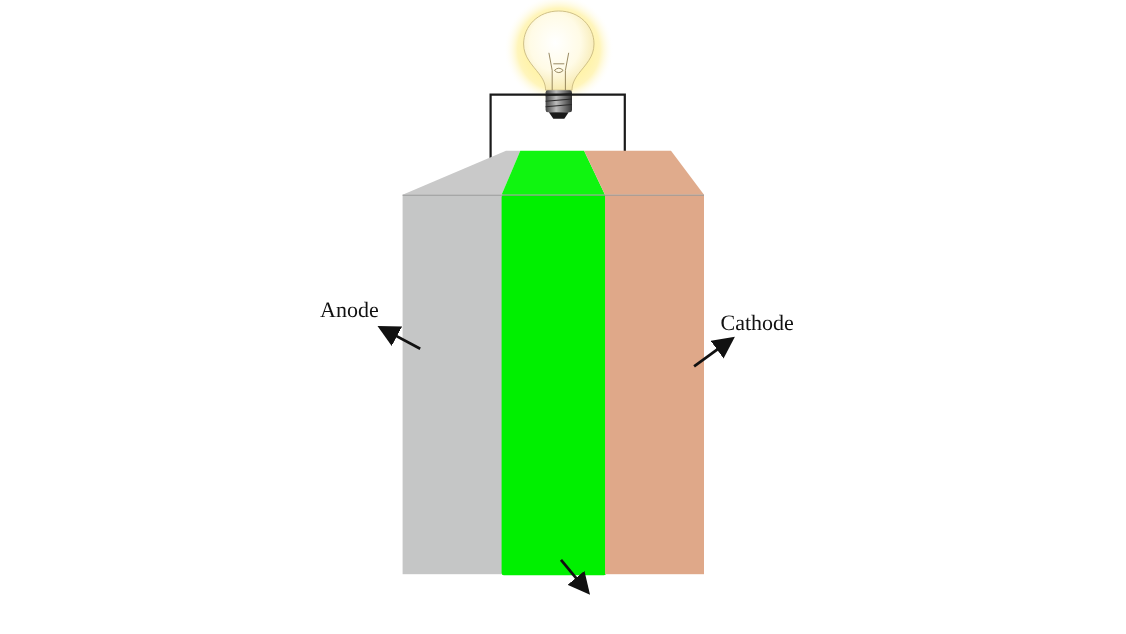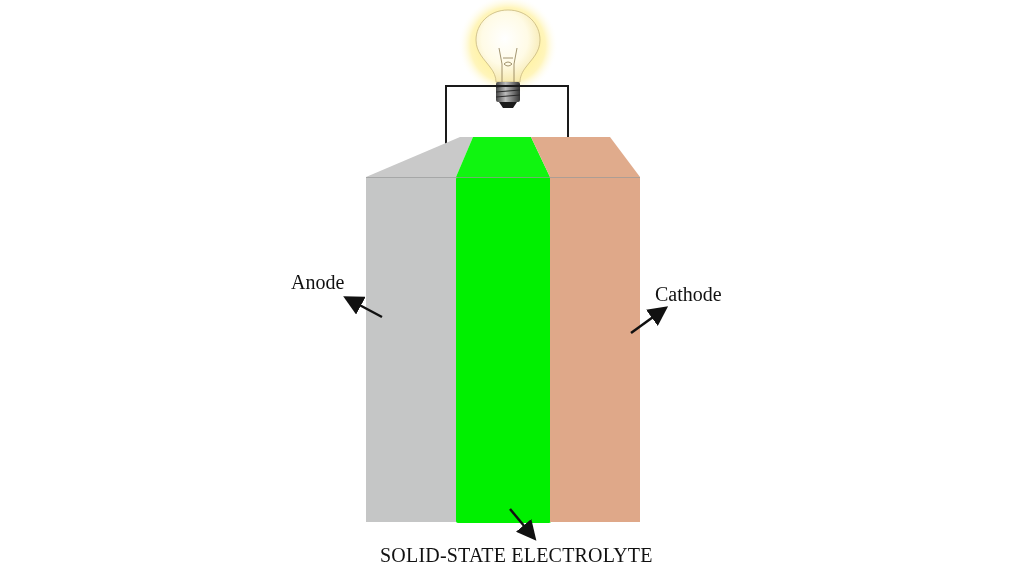--- a/index.html
+++ b/index.html
@@ -73,14 +73,13 @@
       <line x1="366" y1="177.5" x2="640" y2="177.5" stroke="#9a9a9a" stroke-width="1.2" opacity="0.7"></line>
     </g>
 
     <line x1="382" y1="317" x2="352" y2="301" stroke="#111" stroke-width="2.5" marker-end="url(#arrowhead)"></line>
     <line x1="631" y1="333" x2="660" y2="312" stroke="#111" stroke-width="2.5" marker-end="url(#arrowhead)"></line>
     <line x1="510" y1="509" x2="530" y2="533" stroke="#111" stroke-width="2.5" marker-end="url(#arrowhead)"></line>
   </svg>
 
   <div id="anode-label" class="label">Anode</div>
   <div id="cathode-label" class="label">Cathode</div>
-  <div id="electrolyte-label" class="label">SOLID-STATE ELECTROLYTE</div>
 </div>
 
 </body></html>

